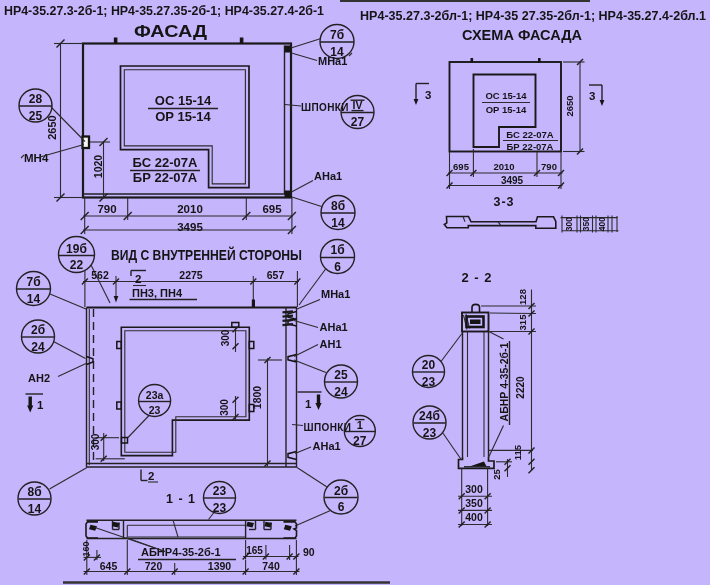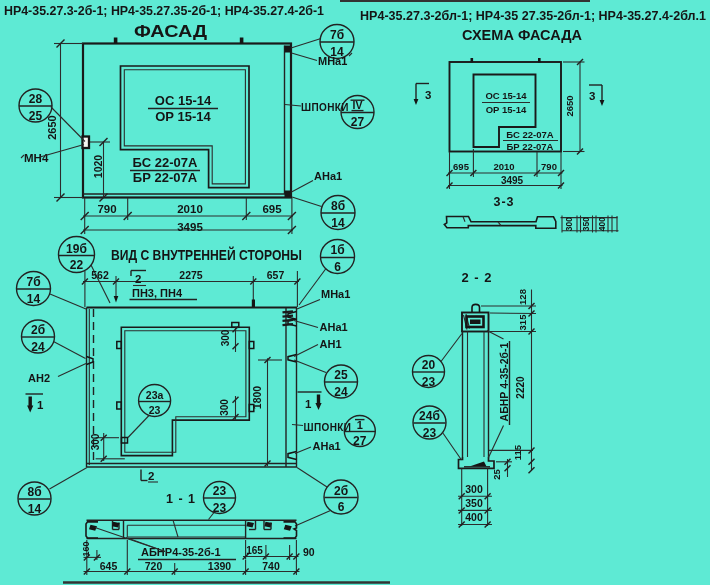--- a/index.html
+++ b/index.html
@@ -1,16 +1,16 @@
 <!DOCTYPE html>
 <html><head>
 <meta charset="utf-8">
 <style>
 html,body{margin:0;padding:0;background:#f5f5f1;}
-#page{position:relative;width:710px;height:585px;background:#5eead4;overflow:hidden;}
+#page{position:relative;width:710px;height:585px;background:#c4b5fd;overflow:hidden;}
 svg{position:absolute;left:0;top:0;}
 text{font-family:"Liberation Sans",sans-serif;font-weight:bold;fill:#151515;}
 .ln{stroke:#222;stroke-width:1.4;fill:none;}
 .thk{stroke:#1a1a1a;stroke-width:2.2;fill:none;}
 .thin{stroke:#2c2c2c;stroke-width:1.1;fill:none;}
 .blk{fill:#151515;stroke:none;}
 </style>
 </head>
 <body>
 <div id="page">

